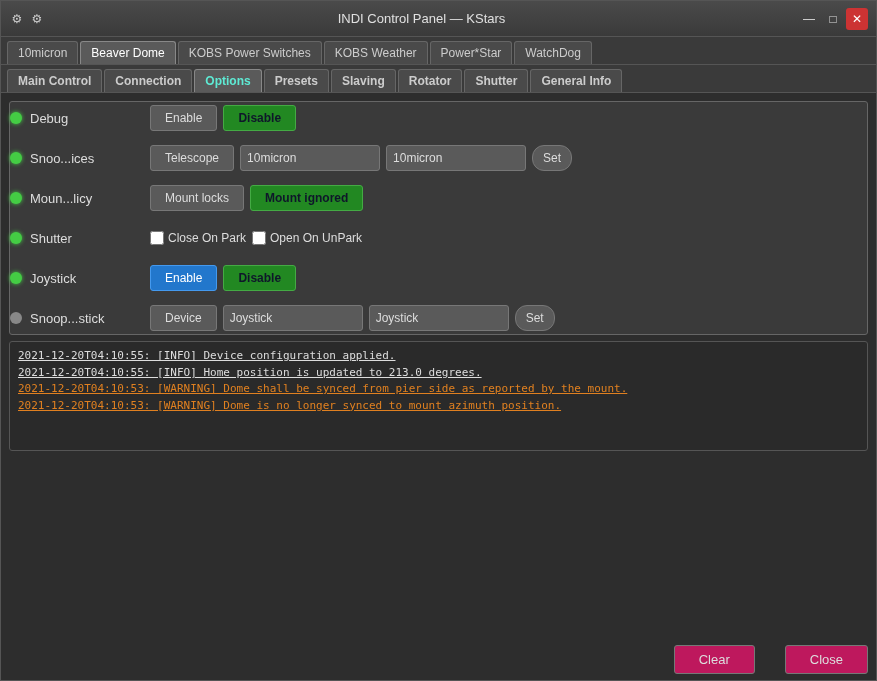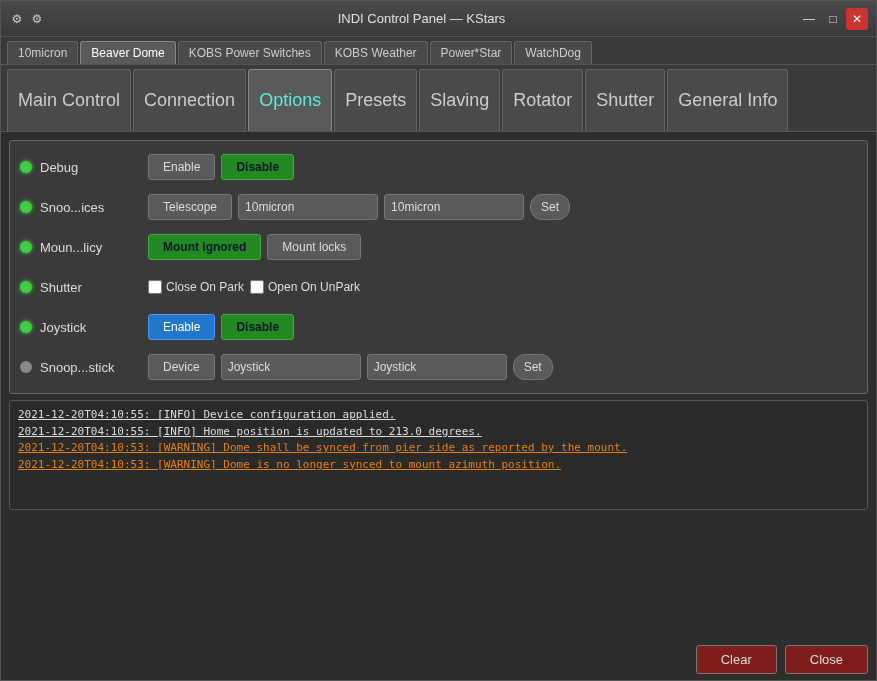--- a/index.html
+++ b/index.html
@@ -98,28 +98,29 @@
     
     .sub-tabs {
       background: #3a3a3a;
       display: flex;
       padding: 4px 6px 0 6px;
       gap: 2px;
       border-bottom: 1px solid #555;
       flex-shrink: 0;
     }
     .sub-tab {
-      padding: 20px 10px;
+      padding: 4px 10px;
       border: 1px solid #666;
       border-bottom: none;
       border-radius: 3px 3px 0 0;
       cursor: pointer;
       color: #ccc;
       background: #4a4a4a;
-      font-size: 18px;
+      font-size: 12px;
+      font-weight: bold;
     }
     .sub-tab.active {
       background: #5a5a5a;
       color: #5eead4;
       border-color: #888;
     }
 
     
     .main-content {
       flex: 1;
@@ -128,21 +129,21 @@
       flex-direction: column;
       gap: 6px;
       overflow: hidden;
     }
 
     
     .options-panel {
       background: #3a3a3a;
       border: 1px solid #666;
       border-radius: 3px;
-      padding: 10px;
+      padding: 0;
       display: flex;
       flex-direction: column;
       gap: 8px;
     }
 
     .option-row {
       display: flex;
       align-items: center;
       gap: 8px;
       min-height: 32px;
@@ -159,20 +160,21 @@
       width: 100px;
       color: #ddd;
       font-size: 13px;
       flex-shrink: 0;
     }
     .option-controls {
       display: flex;
       align-items: center;
       gap: 6px;
       flex-wrap: wrap;
+      margin-left: 12px;
     }
 
     
     .btn {
       padding: 4px 14px;
       border: 1px solid #777;
       border-radius: 3px;
       cursor: pointer;
       font-size: 12px;
       background: #5a5a5a;
@@ -255,23 +257,24 @@
       gap: 8px;
       background: #2d2d2d;
       flex-shrink: 0;
     }
     .bottom-btn {
       padding: 6px 24px;
       border: 1px solid #777;
       border-radius: 3px;
       cursor: pointer;
       font-size: 13px;
-      background: #7f1d1d;
+      background: #be185d;
       color: #ddd;
       min-width: 80px;
+      margin-left: 22px;
     }
 
     
     .log-area::-webkit-scrollbar { width: 8px; }
     .log-area::-webkit-scrollbar-track { background: #3a3a3a; }
     .log-area::-webkit-scrollbar-thumb { background: #666; border-radius: 4px; }
   </style>
 </head>
 <body>
 
@@ -332,22 +335,22 @@
           <input class="text-input text-input-wide" type="text" value="10micron" style="">
           <input class="text-input text-input-wide" type="text" value="10micron" style="">
           <button class="set-btn">Set</button>
         </div>
       </div>
 
       <div class="option-row">
         <div class="status-dot green"></div>
         <div class="option-label">Moun...licy</div>
         <div class="option-controls">
+          <button class="btn">Mount locks</button>
           <button class="btn active-green">Mount ignored</button>
-          <button class="btn">Mount locks</button>
         </div>
       </div>
 
       <div class="option-row">
         <div class="status-dot green"></div>
         <div class="option-label">Shutter</div>
         <div class="option-controls">
           <label class="checkbox-label">
             <input type="checkbox" style="">
             <span>Close On Park</span>

